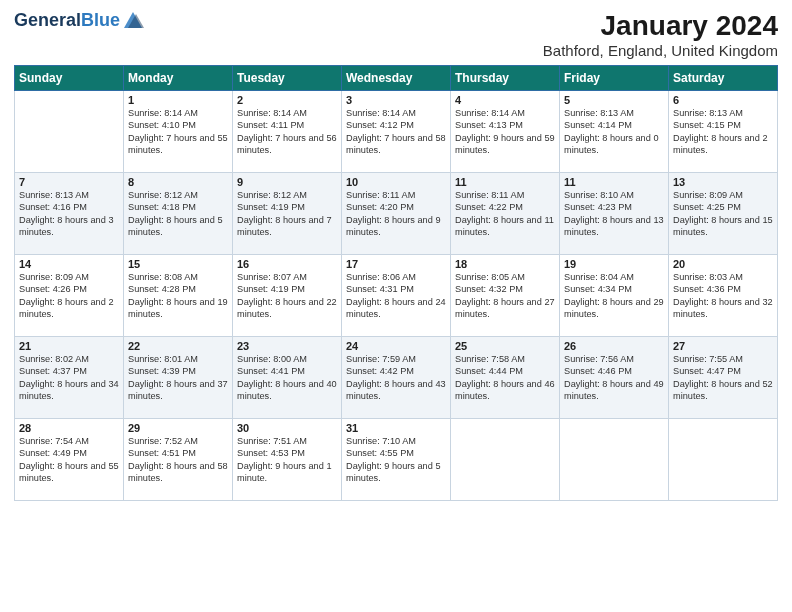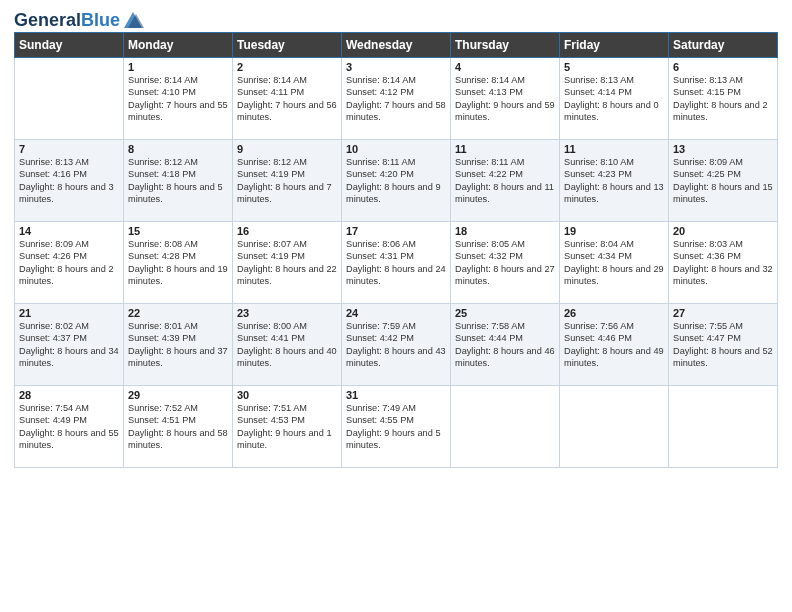--- a/index.html
+++ b/index.html
@@ -12,20 +12,21 @@
     }
     .page {
       width: 792px;
       height: 612px;
       padding: 10px 14px 10px 14px;
     }
     .header-row {
       display: flex;
       align-items: flex-start;
       justify-content: space-between;
+      margin-bottom: 6px;
     }
     .logo {
       display: flex;
       align-items: center;
     }
     .logo-text {
       font-size: 18px;
       font-weight: bold;
       color: #1a3a5c;
       line-height: 1.1;
@@ -50,21 +51,21 @@
       font-size: 15px;
       color: #333;
       font-weight: normal;
     }
     table {
       width: 100%;
       border-collapse: collapse;
       table-layout: fixed;
     }
     thead tr {
-      background: #404040;
+      background: #0f766e;
     }
     thead th {
       color: #fff;
       font-size: 12px;
       font-weight: bold;
       padding: 5px 4px;
       text-align: left;
       border: 1px solid #2e6da4;
     }
     tbody tr {
@@ -104,20 +105,24 @@
     <div class="logo">
       <div>
         <div style="display:flex;align-items:center;">
           <span class="logo-text">General<span>Blue</span></span>
           <svg class="logo-icon" viewBox="0 0 22 22">
             <polygon points="11,2 20,18 2,18" fill="#2e7abf" opacity="0.85"></polygon>
             <polygon points="14,4 22,18 6,18" fill="#1a3a5c" opacity="0.5"></polygon>
           </svg>
         </div>
       </div>
+    </div>
+    <div class="title-block">
+      <div class="main-title">January 2024</div>
+      <div class="subtitle">Bathford, England, United Kingdom</div>
     </div>
   </div>
 
   <table>
     <thead>
       <tr>
         <th>Sunday</th>
         <th>Monday</th>
         <th>Tuesday</th>
         <th>Wednesday</th>
@@ -160,20 +165,20 @@
           <td><span class="day-num">23</span><span class="cell-text">Sunrise: 8:00 AM</span><br><span class="cell-text">Sunset: 4:41 PM</span><br><span class="cell-text">Daylight: 8 hours and 40 minutes.</span></td>
           <td><span class="day-num">24</span><span class="cell-text">Sunrise: 7:59 AM</span><br><span class="cell-text">Sunset: 4:42 PM</span><br><span class="cell-text">Daylight: 8 hours and 43 minutes.</span></td>
           <td><span class="day-num">25</span><span class="cell-text">Sunrise: 7:58 AM</span><br><span class="cell-text">Sunset: 4:44 PM</span><br><span class="cell-text">Daylight: 8 hours and 46 minutes.</span></td>
           <td><span class="day-num">26</span><span class="cell-text">Sunrise: 7:56 AM</span><br><span class="cell-text">Sunset: 4:46 PM</span><br><span class="cell-text">Daylight: 8 hours and 49 minutes.</span></td>
           <td><span class="day-num">27</span><span class="cell-text">Sunrise: 7:55 AM</span><br><span class="cell-text">Sunset: 4:47 PM</span><br><span class="cell-text">Daylight: 8 hours and 52 minutes.</span></td>
         </tr>
         <tr>
           <td><span class="day-num">28</span><span class="cell-text">Sunrise: 7:54 AM</span><br><span class="cell-text">Sunset: 4:49 PM</span><br><span class="cell-text">Daylight: 8 hours and 55 minutes.</span></td>
           <td><span class="day-num">29</span><span class="cell-text">Sunrise: 7:52 AM</span><br><span class="cell-text">Sunset: 4:51 PM</span><br><span class="cell-text">Daylight: 8 hours and 58 minutes.</span></td>
           <td><span class="day-num">30</span><span class="cell-text">Sunrise: 7:51 AM</span><br><span class="cell-text">Sunset: 4:53 PM</span><br><span class="cell-text">Daylight: 9 hours and 1 minute.</span></td>
-          <td><span class="day-num">31</span><span class="cell-text">Sunrise: 7:49 AM</span><br><span class="cell-text">Sunset: 4:55 PM</span><br><span class="cell-text">Daylight: 9 hours and 5 minutes.</span></td>
+          <td><span class="day-num">31</span><span class="cell-text">Sunrise: 7:10 AM</span><br><span class="cell-text">Sunset: 4:55 PM</span><br><span class="cell-text">Daylight: 9 hours and 5 minutes.</span></td>
           <td></td>
           <td></td>
           <td></td>
         </tr>
       </tbody>
   </table>
 </div>
 
 </body></html>

